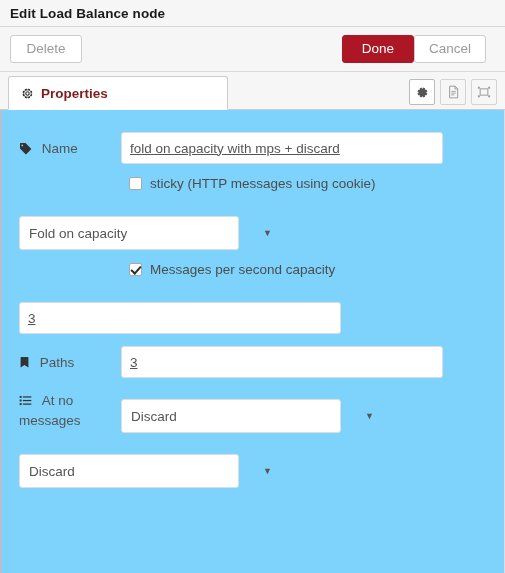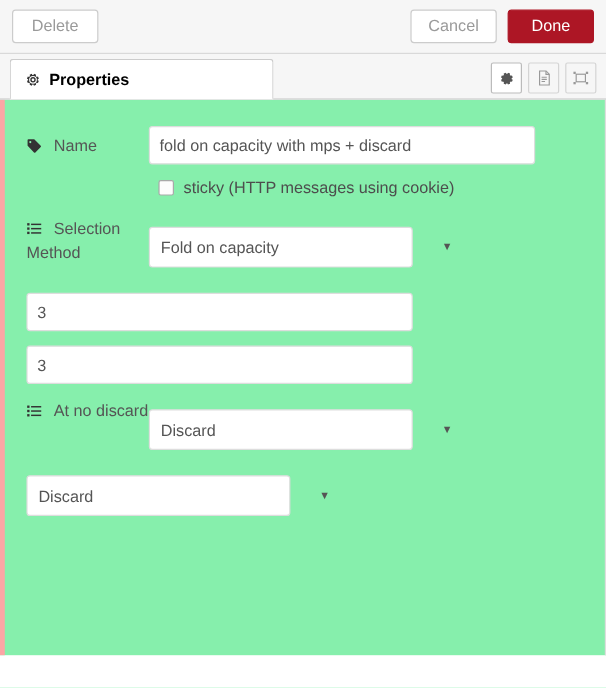--- a/index.html
+++ b/index.html
@@ -98,21 +98,21 @@
     border: 1px solid #cccccc;
     border-bottom: 1px solid #ffffff;
     border-radius: 3px 3px 0 0;
     display: flex;
     align-items: center;
     padding: 0 12px;
     position: relative;
     top: 1px;
     font-weight: bold;
     font-size: 13.5px;
-    color: #000000;
+    color: #7f1d1d;
     cursor: pointer;
   }
   .tab .tab-label { margin-left: 7px; }
 
   .tab-tools {
     position: absolute;
     right: 8px;
     bottom: 4px;
     display: flex;
     align-items: center;
@@ -129,23 +129,23 @@
     align-items: center;
     justify-content: center;
     cursor: pointer;
   }
   .tool-btn.active { background: #ffffff; border-color: #bbbbbb; }
 
   
   .form {
     box-sizing: border-box;
     padding: 22px 0 0 0;
-    background: #86efac;
+    background: #7dd3fc;
     height: 463px;
-    border-left: 4px solid #fca5a5;
+    border-left: 1px solid #fca5a5;
     border-right: 1px solid #dddddd;
   }
   .row {
     display: flex;
     align-items: flex-start;
     padding: 0 10px 0 18px;
     margin-bottom: 12px;
   }
   .row-label {
     width: 102px;
@@ -163,20 +163,21 @@
     height: 32px;
     width: 322px;
     padding: 4px 8px;
     font-family: "Liberation Sans", sans-serif;
     font-size: 13.5px;
     color: #555555;
     border: 1px solid #dddddd;
     border-radius: 3px;
     background: #ffffff;
     outline: none;
+    text-decoration: underline;
   }
   .select-wrap {
     position: relative;
     width: 263px;
     height: 34px;
   }
   select.sel {
     box-sizing: border-box;
     width: 220px;
     height: 34px;
@@ -243,26 +244,29 @@
   svg { display: block; }
 
   .row-two-line .row-label { padding-top: 1px; }
   .row-two-line .row-field { padding-top: 9px; }
 </style>
 </head>
 <body>
 
 <div class="dialog">
 
+  <div class="titlebar">
+    <span class="titlebar-text">Edit Load Balance node</span>
+  </div>
 
   <div class="buttonbar">
     <div class="btn btn-secondary">Delete</div>
     <div class="btn-spacer"></div>
+    <div class="btn btn-primary">Done</div>
     <div class="btn btn-secondary btn-cancel">Cancel</div>
-    <div class="btn btn-primary">Done</div>
   </div>
 
   <div class="tabbar">
     <div class="tab">
       <span class="ico">
         <svg width="13" height="13" viewBox="0 0 16 16">
           <path fill="#333" d="M8 5.2a2.8 2.8 0 1 0 0 5.6 2.8 2.8 0 0 0 0-5.6zm0 4.2a1.4 1.4 0 1 1 0-2.8 1.4 1.4 0 0 1 0 2.8z"></path>
           <path fill="#333" d="M14 9.1l-1.2-.5a4.9 4.9 0 0 0 0-1.2l1.2-.5-.9-2.2-1.3.3a5 5 0 0 0-.9-.9l.3-1.3L9 1.9l-.5 1.2a4.9 4.9 0 0 0-1.2 0L6.8 1.9 4.6 2.8l.3 1.3a5 5 0 0 0-.9.9l-1.3-.3-.9 2.2 1.2.5a4.9 4.9 0 0 0 0 1.2l-1.2.5.9 2.2 1.3-.3a5 5 0 0 0 .9.9l-.3 1.3 2.2.9.5-1.2a4.9 4.9 0 0 0 1.2 0l.5 1.2 2.2-.9-.3-1.3a5 5 0 0 0 .9-.9l1.3.3.9-2.2zM8 12a4 4 0 1 1 0-8 4 4 0 0 1 0 8z"></path>
         </svg>
       </span>
@@ -316,69 +320,68 @@
         <input type="text" class="txt" value="fold on capacity with mps + discard" style="">
       </div>
     </div>
 
     <div class="check-row">
       <span class="cb"></span>
       <span class="check-label">sticky (HTTP messages using cookie)</span>
     </div>
 
     <div class="row row-two-line">
+      <div class="row-field">
+        <div class="select-wrap">
+          <select class="sel">
+            <option>Fold on capacity</option>
+          </select>
+          <span class="sel-arrow">▼</span>
+        </div>
+      </div>
+    </div>
+
+    <div class="check-row">
+      <span class="cb checked"></span>
+      <span class="check-label">Messages per second capacity</span>
+    </div>
+
+    <div class="row row-two-line">
+      <div class="row-field">
+        <input type="text" class="txt" value="3" style="">
+      </div>
+    </div>
+
+    <div class="row">
+      <div class="row-label">
+        <span class="ico">
+          <svg width="11" height="13" viewBox="0 0 12 16">
+            <path fill="#333" d="M2 1.2h8c.5 0 .8.4.8.8v12.3L6 11.2l-4.8 3.1V2c0-.4.3-.8.8-.8z"></path>
+          </svg>
+        </span>
+        <span class="lbl-text">Paths</span>
+      </div>
+      <div class="row-field">
+        <input type="text" class="txt" value="3" style="">
+      </div>
+    </div>
+
+    <div class="row row-two-line">
       <div class="row-label">
         <span class="ico">
           <svg width="13" height="13" viewBox="0 0 16 16">
             <rect x="0.8" y="2.4" width="2.4" height="2.4" fill="#333"></rect>
             <rect x="0.8" y="6.8" width="2.4" height="2.4" fill="#333"></rect>
             <rect x="0.8" y="11.2" width="2.4" height="2.4" fill="#333"></rect>
             <rect x="4.8" y="2.9" width="10.4" height="1.5" fill="#333"></rect>
             <rect x="4.8" y="7.3" width="10.4" height="1.5" fill="#333"></rect>
             <rect x="4.8" y="11.7" width="10.4" height="1.5" fill="#333"></rect>
           </svg>
         </span>
-        <span class="lbl-text">Selection Method</span>
-      </div>
-      <div class="row-field">
-        <div class="select-wrap">
-          <select class="sel">
-            <option>Fold on capacity</option>
-          </select>
-          <span class="sel-arrow">▼</span>
-        </div>
-      </div>
-    </div>
-
-
-    <div class="row row-two-line">
-      <div class="row-field">
-        <input type="text" class="txt" value="3" style="">
-      </div>
-    </div>
-
-    <div class="row">
-      <div class="row-field">
-        <input type="text" class="txt" value="3" style="">
-      </div>
-    </div>
-
-    <div class="row row-two-line">
-      <div class="row-label">
-        <span class="ico">
-          <svg width="13" height="13" viewBox="0 0 16 16">
-            <rect x="0.8" y="2.4" width="2.4" height="2.4" fill="#333"></rect>
-            <rect x="0.8" y="6.8" width="2.4" height="2.4" fill="#333"></rect>
-            <rect x="0.8" y="11.2" width="2.4" height="2.4" fill="#333"></rect>
-            <rect x="4.8" y="2.9" width="10.4" height="1.5" fill="#333"></rect>
-            <rect x="4.8" y="7.3" width="10.4" height="1.5" fill="#333"></rect>
-            <rect x="4.8" y="11.7" width="10.4" height="1.5" fill="#333"></rect>
-          </svg>
-        </span>
-        <span class="lbl-text">At no discard</span>
+        <span class="lbl-text">At no messages</span>
       </div>
       <div class="row-field">
         <div class="select-wrap">
           <select class="sel">
             <option>Discard</option>
           </select>
           <span class="sel-arrow">▼</span>
         </div>
       </div>
     </div>

